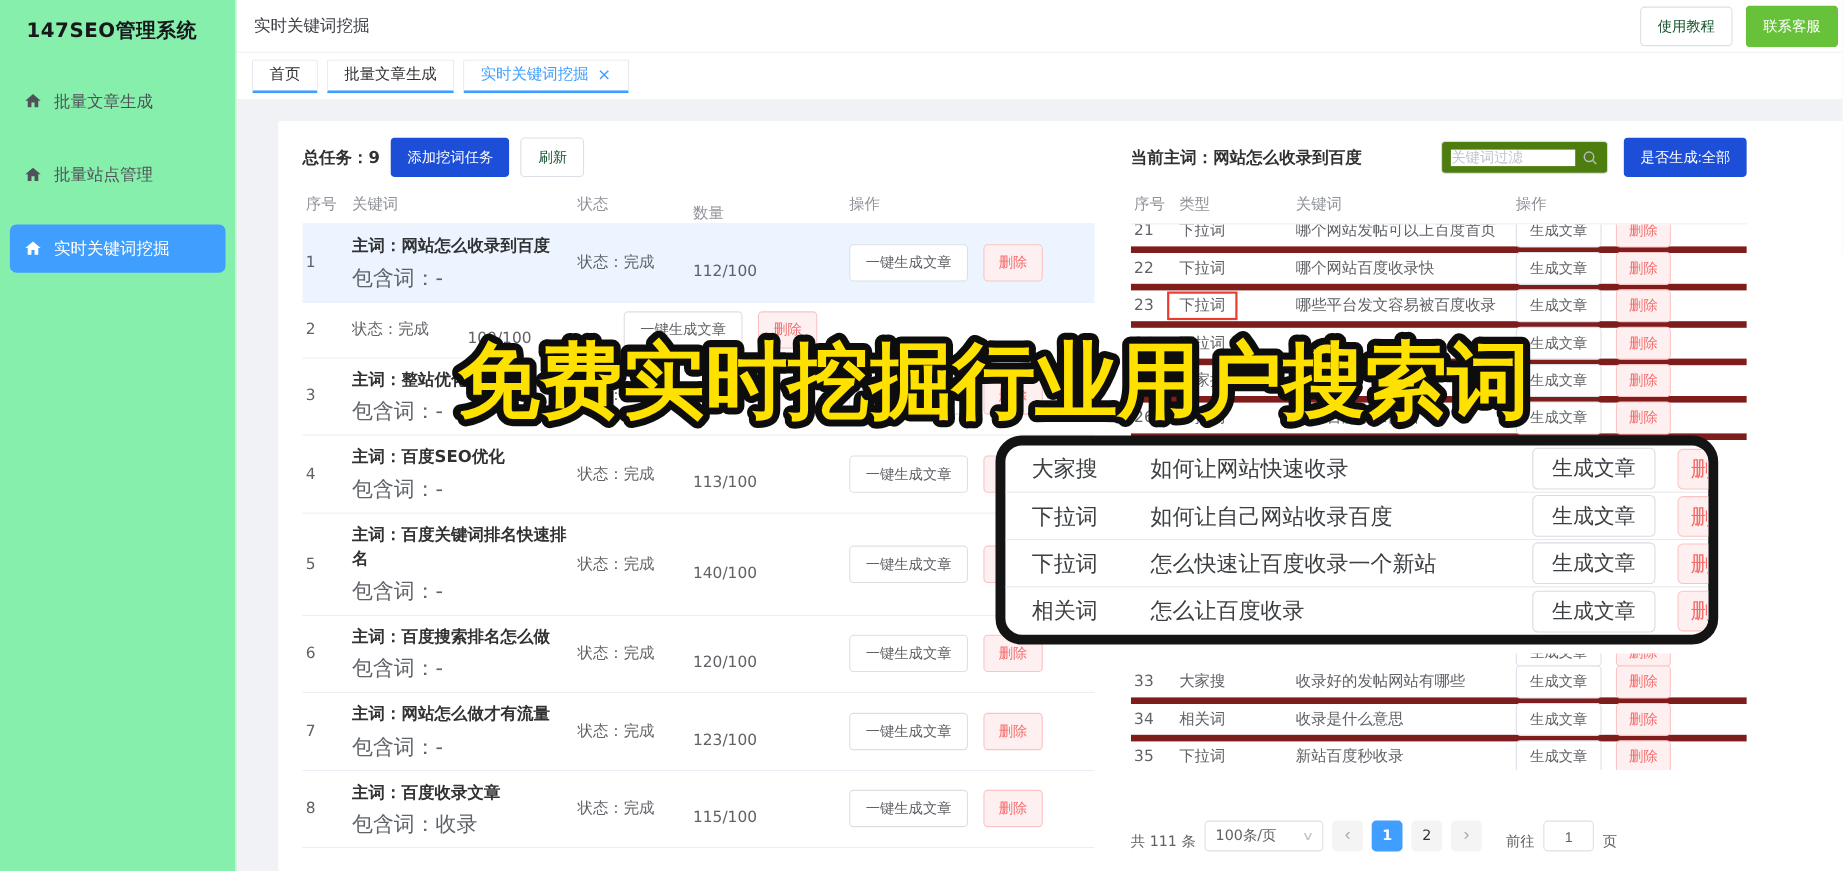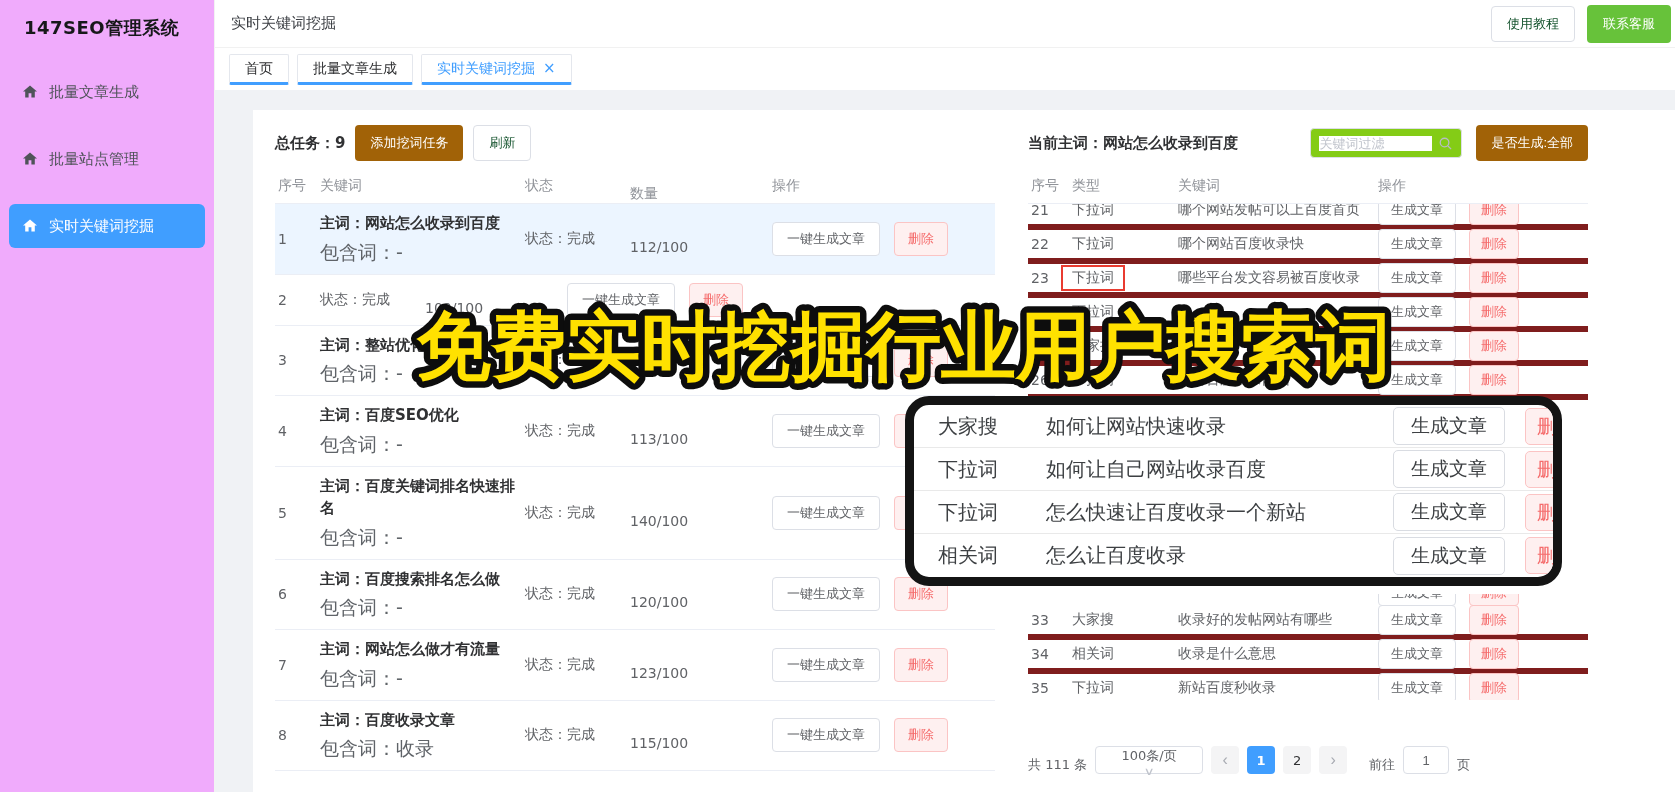--- a/index.html
+++ b/index.html
@@ -1,36 +1,36 @@
 <!DOCTYPE html>
 <html><head>
 <meta charset="utf-8">
 <style>
   * { margin:0; padding:0; box-sizing:border-box; }
   html,body { width:1675px; height:792px; overflow:hidden; }
   body { position:relative; background:#f0f2f5; font-family:"DejaVu Sans","Liberation Sans",sans-serif; color:#303133; }
 
   
-  .sidebar { position:absolute; left:0; top:0; width:215px; height:792px; background:#f0abfc; border-right:1px solid #f2f2f2; z-index:3; }
+  .sidebar { position:absolute; left:0; top:0; width:215px; height:792px; background:#86efac; border-right:1px solid #f2f2f2; z-index:3; }
   .logo { padding:16px 0 0 24px; font-size:18px; font-weight:bold; color:#17181a; letter-spacing:.5px; }
   .menu { margin-top:30px; }
   .menu-item { height:44px; margin:0 9px 23px 9px; display:flex; align-items:center; gap:11px; padding:0 13px; border-radius:6px; font-size:15px; color:#4f5359; cursor:pointer; }
   .menu-item svg { flex:0 0 auto; }
   .menu-item.active { background:#409eff; color:#fff; }
   .chev { margin-left:auto; visibility:hidden; color:#909399; }
   .chev.show { visibility:visible; }
 
   
   .topbar { position:absolute; left:215px; top:0; width:1460px; height:48px; background:#fff; border-bottom:1px solid #f1f1f1; display:flex; align-items:center; padding:0 4px 0 16px; z-index:2; }
   .topbar-title { font-size:15px; color:#3b3e43; }
   .topbar-right { margin-left:auto; display:flex; align-items:center; gap:12px; }
   .btn { border-radius:4px; font-size:13px; cursor:pointer; border:1px solid transparent; background:#fff; }
   .btn-outline { border-color:#dcdfe6; color:#14532d; padding:8px 15px; }
   .btn-green { background:#67c23a; color:#fff; padding:9px 15px; }
-  .btn-primary { background:#a16207; color:#fff; padding:8px 14px; }
+  .btn-primary { background:#1d4ed8; color:#fff; padding:8px 14px; }
   .btn-plain { border-color:#dcdfe6; color:#606266; background:#fff; }
 
   
   .tabbar { position:absolute; left:215px; top:48px; width:1460px; height:42px; background:#fff; display:flex; align-items:center; gap:8px; padding-left:14px; z-index:2; }
   .tab { height:31px; line-height:26px; padding:0 15px; border:1px solid #e4e7ed; border-bottom:3px solid #409eff; border-radius:2px; background:#fff; font-size:14px; color:#303133; cursor:pointer; display:flex; align-items:center; gap:8px; }
   .tab.active { color:#409eff; }
   .tab-close { display:none; font-size:15px; }
   .tab.active .tab-close { display:inline; }
 
   
@@ -52,32 +52,32 @@
   .kw-main { font-size:15px; font-weight:bold; color:#303133; line-height:1.5; }
   .kw-sub { font-size:19px; color:#5f6368; margin-top:5px; }
   .btn-gen { padding:7px 14px; font-size:13px; border-radius:4px; }
   .btn-danger { padding:7px 13px; font-size:13px; border-radius:4px; background:#fef0f0; border:1px solid #fbc4c4; color:#f56c6c; cursor:pointer; }
 
   
   .pagination { display:flex; align-items:flex-end; gap:8px; font-size:13px; color:#606266; }
   .lp-pagination { margin-top:22px; }
   .rp-pagination { margin-top:46px; }
   .pg-select { width:98px; height:28px; border:1px solid #dcdfe6; border-radius:4px; display:flex; align-items:center; justify-content:space-between; padding:0 9px; color:#606266; cursor:pointer; background:#fff; }
-  .pg-select.wide { width:108px;flex-direction:column; }
+  .pg-select.wide { width:108px; }
   .pg-caret { color:#c0c4cc; font-size:11px; transform:scaleX(1.4); }
   .pg-btn { width:28px; height:28px; border-radius:4px; background:#f4f4f5; color:#a8abb2; display:flex; align-items:center; justify-content:center; font-size:16px; cursor:pointer; border:none; }
   .pg-num { width:28px; height:28px; border-radius:4px; background:#f4f4f5; color:#303133; display:flex; align-items:center; justify-content:center; font-size:13px; cursor:pointer; }
   .pg-num.cur { background:#409eff; color:#fff; font-weight:bold; }
   .goto-input { width:46px; height:28px; border:1px solid #dcdfe6; border-radius:4px; text-align:center; font-size:13px; color:#606266; }
 
   
   .right-panel { position:absolute; left:775px; top:18px; width:560px; }
   .rp-controls { display:flex; align-items:center; height:30px; }
   .current-word { font-size:15px; font-weight:bold; color:#303133; margin-right:auto; }
-  .search-wrap { width:152px; height:30px; border:1px solid #dcdfe6; border-radius:4px; display:flex; align-items:center; padding:0 8px; gap:6px; background:#84cc16; }
+  .search-wrap { width:152px; height:30px; border:1px solid #dcdfe6; border-radius:4px; display:flex; align-items:center; padding:0 8px; gap:6px; background:#4d7c0f; }
   .search-wrap input { border:none; outline:none; flex:1; font-size:13px; color:#606266; min-width:0; font-family:inherit; }
   .search-wrap input::placeholder { color:#c0c4cc; }
   .gen-filter { margin-left:14px; white-space:nowrap; }
   .rt-header { display:flex; align-items:center; margin-top:10px; height:36px; color:#909399; font-size:14px; border-bottom:1px solid #ebeef5; }
   .r-no { width:44px; padding-left:3px; }
   .r-type { width:106px; }
   .r-kw { width:200px; }
   .r-actions { flex:1; display:flex; align-items:center; gap:13px; }
   .rp-body { height:496px; overflow:hidden; }
   .rrow { display:flex; align-items:center; height:34px; border-bottom:6px solid #7f1d1d; font-size:14px; color:#606266; }

